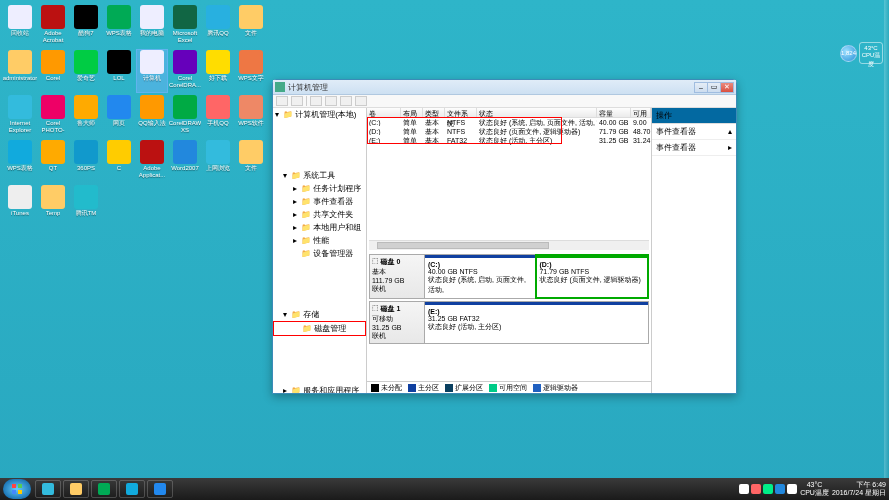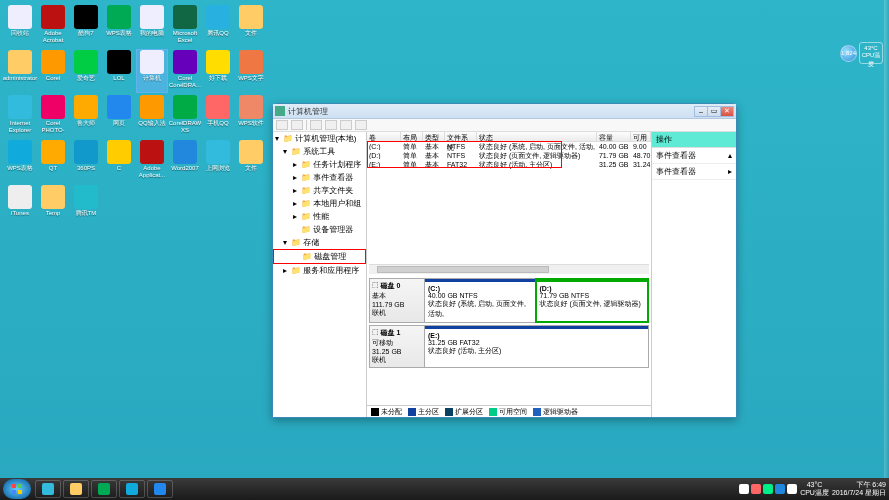--- a/index.html
+++ b/index.html
@@ -11,37 +11,37 @@
 .dicon .ic { width: 24px; height: 24px; border-radius: 3px; display: flex; align-items: center; justify-content: center; }
 .dicon .lb { font-size: 6px; color: #fff; text-align: center; text-shadow: 0 1px 1px rgba(0,0,0,.5); margin-top: 1px; overflow: hidden; height: 14px; line-height: 7px; }
 .selected { background: rgba(120,180,255,.4); outline: 1px solid rgba(120,180,255,.7); }
 
 
 .cpu-widget { position: absolute; top: 42px; right: 6px; display: flex; gap: 2px; align-items: center; }
 .cpu-ball { width: 17px; height: 17px; border-radius: 50%; background: radial-gradient(circle at 35% 35%, #9de0ff, #2a91d8); color: #fff; font-size: 6px; display: flex; align-items: center; justify-content: center; border: 1px solid rgba(255,255,255,.4); }
 .cpu-temp { width: 24px; height: 22px; border: 1px solid rgba(255,255,255,.5); border-radius: 3px; font-size: 6px; color: #fff; text-align: center; padding-top: 2px; }
 
 
-.win { position: absolute; top: 103px; left: 272px; width: 465px; border: 1px solid #3b8bb8; border-radius: 4px 4px 0 0; background: #fff; box-shadow: 0 3px 10px rgba(0,0,0,.3); }
+.win { position: absolute; top: 79px; left: 272px; width: 465px; border: 1px solid #3b8bb8; border-radius: 4px 4px 0 0; background: #fff; box-shadow: 0 3px 10px rgba(0,0,0,.3); }
 .titlebar { height: 15px; background: linear-gradient(#e0ecf8, #cde0f2); border-bottom: 1px solid #b0c8e0; display: flex; align-items: center; padding: 0 2px; }
 .titlebar .ti { width: 10px; height: 10px; background: #4a8; margin-right: 3px; }
 .titlebar .tt { font-size: 8px; color: #333; flex: 1; }
 .winbtns { display: flex; }
 .winbtn { width: 14px; height: 11px; font-size: 7px; display: flex; align-items: center; justify-content: center; background: linear-gradient(#e5edf6,#cdddef); border: 1px solid #a0bde0; margin-left: -1px; cursor: pointer; }
 .winbtn.close { background: linear-gradient(#e98a7e,#d95040); color: #fff; }
 
 .menubar { height: 12px; background: #f4f4f4; border-bottom: 1px solid #ddd; display: flex; padding: 0 4px; }
 .mitem { font-size: 8px; padding: 1px 4px; cursor: pointer; }
 .toolbar { height: 13px; background: #f8f8f8; border-bottom: 1px solid #ddd; display: flex; align-items: center; padding: 0 3px; gap: 3px; }
 .tbtn { width: 12px; height: 10px; border: 1px solid #ccc; background: #f0f0f0; cursor: pointer; }
 
 .body { display: flex; height: 285px; }
 .tree { width: 95px; border-right: 1px solid #ccc; font-size: 8px; overflow: hidden; background: #fff; }
 .tree-item { padding: 1px 2px; white-space: nowrap; cursor: pointer; }
-.tree-item.i1 { padding-left: 10px; }
+.tree-item.i1 { padding-left: 10px; margin-top: 48px; }
 .tree-item.i2 { padding-left: 20px; }
 .tree-item .pm { display: inline-block; width: 8px; }
 .tree-item.hlred { border: 1px solid red; }
 
 .center { flex: 1; display: flex; flex-direction: column; border-right: 1px solid #ccc; }
 .vols { height: 130px; }
 .vols-hdr { height: 10px; background: linear-gradient(#fdfdfd,#ebebeb); border-bottom: 1px solid #ddd; display: flex; font-size: 7px; }
 .vh { border-right: 1px solid #ddd; padding: 1px 2px; }
 .vols-row { display: flex; font-size: 7px; height: 9px; align-items: center; }
 .vc { padding: 0 2px; overflow: hidden; white-space: nowrap; }
@@ -54,21 +54,21 @@
 .disk-lbl { width: 55px; background: linear-gradient(#f5f5f5,#e8e8e8); border-right: 1px solid #aaa; font-size: 7px; padding: 2px; }
 .disk-lbl .b { font-weight: bold; }
 .part { flex: 1; font-size: 7px; padding: 3px; border-top: 3px solid #1040a0; }
 .part.green { border-top-color: #0a0; outline: 2px solid #0a0; outline-offset: -1px; }
 
 .legend { height: 12px; border-top: 1px solid #ccc; padding: 1px 4px; font-size: 7px; display: flex; gap: 6px; align-items: center; }
 .lg { display: flex; align-items: center; gap: 2px; }
 .sw { width: 8px; height: 8px; }
 
 .actions { width: 85px; font-size: 8px; }
-.act-hdr { background: #5eead4; padding: 2px 4px; border-bottom: 1px solid #ddd; }
+.act-hdr { background: #0369a1; padding: 2px 4px; border-bottom: 1px solid #ddd; }
 .act-it { padding: 2px 4px; border-bottom: 1px solid #eee; display:flex; justify-content: space-between; align-items: center; }
 
 
 .taskbar { position: absolute; bottom: 0; left: 0; right: 0; height: 22px; background: linear-gradient(#3a3a3a, #1a1a1a); display: flex; align-items: center; }
 .start { width: 28px; height: 20px; border-radius: 10px; background: radial-gradient(#6cf, #059); margin: 0 3px; display: flex; align-items: center; justify-content: center; cursor:pointer; }
 .tb-ic { width: 26px; height: 18px; border: 1px solid rgba(255,255,255,.2); margin: 0 1px; border-radius: 2px; display: flex; align-items: center; justify-content: center; cursor:pointer; }
 .tray { margin-left: auto; display: flex; align-items: center; padding-right: 3px; gap: 3px; }
 .tray .ti { width: 10px; height: 10px; }
 .clock { font-size: 7px; color: #fff; text-align: right; line-height: 8px; }
 

